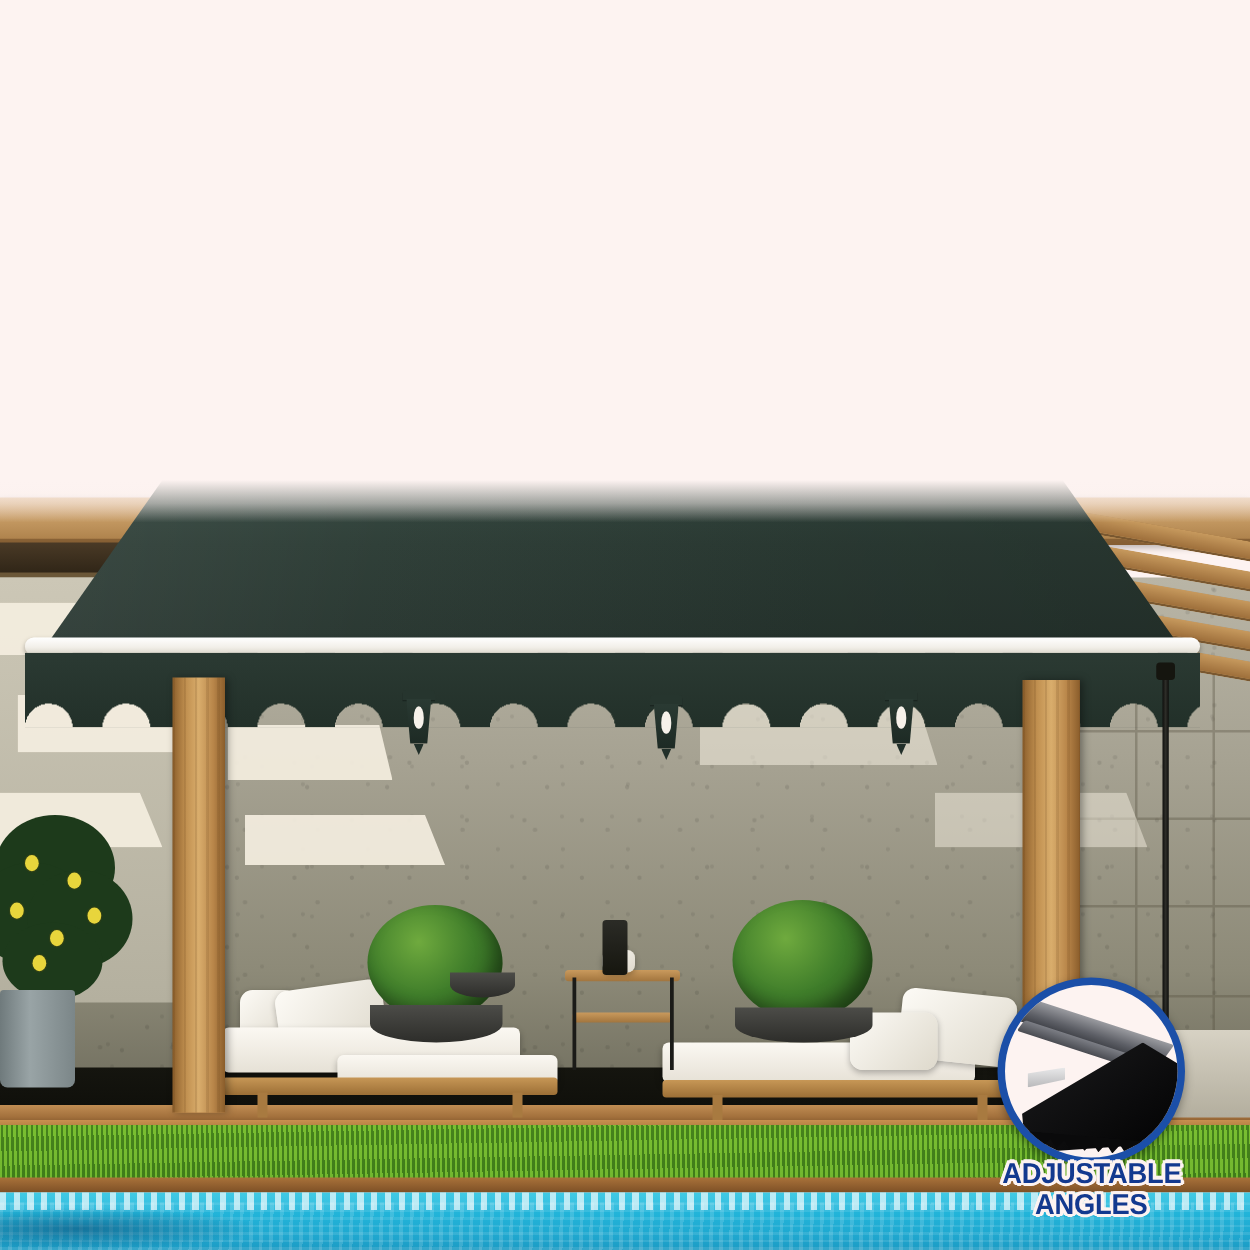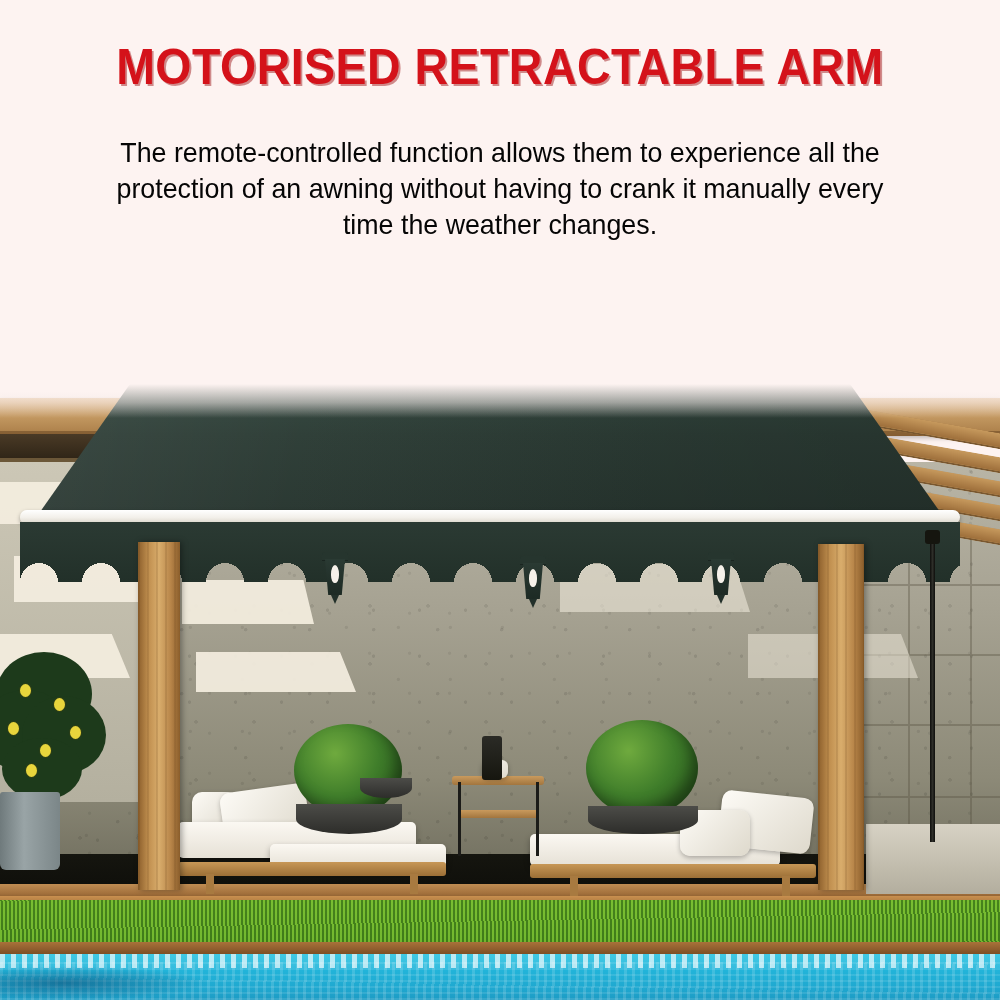--- a/index.html
+++ b/index.html
@@ -232,24 +232,20 @@
     transform:rotate(5deg); }
   .aw-white { position:absolute; left:18px; top:66px; width:30px; height:16px;
     background:linear-gradient(to bottom,#e9e9ea,#b9b9bb);
     clip-path:polygon(0% 30%,100% 0%,100% 60%,0% 100%); }
 </style>
 </head>
 <body>
 
 <div id="page">
 
-  <div id="header">
-    <div id="title">MOTORISED RETRACTABLE ARM</div>
-    <div id="subtitle">The remote-controlled function allows them to experience all the protection of an awning without having to crank it manually every time the weather changes.</div>
-  </div>
 
   <div id="photo">
 
     <div class="sky"></div>
     <div class="beam-top"></div>
 
     <div class="slats">
       <div class="slat" style="top:6px;"></div>
       <div class="slat" style="top:30px;"></div>
       <div class="slat" style="top:54px;"></div>
@@ -379,14 +375,26 @@
     <div class="grass-bot"></div>
     <div class="pool"></div>
     <div class="pool-shimmer"></div>
     <div class="pool-tex"></div>
     <div class="pool-shadow"></div>
 
     <div class="fadein"></div>
   </div>
 
 
+  <div class="badge" style="left:798px; top:782px; width:150px; height:215px;">
+    <div class="badge-circle">
+      <div class="aw-top"></div>
+      <div class="aw-top2"></div>
+      <div class="aw-white"></div>
+      <div class="aw-main"></div>
+      <div class="aw-fold"></div>
+      <div class="aw-zig"></div>
+    </div>
+    <div class="badge-label">ADJUSTABLE
+ANGLES</div>
+  </div>
 
 </div>
 
 </body></html>

